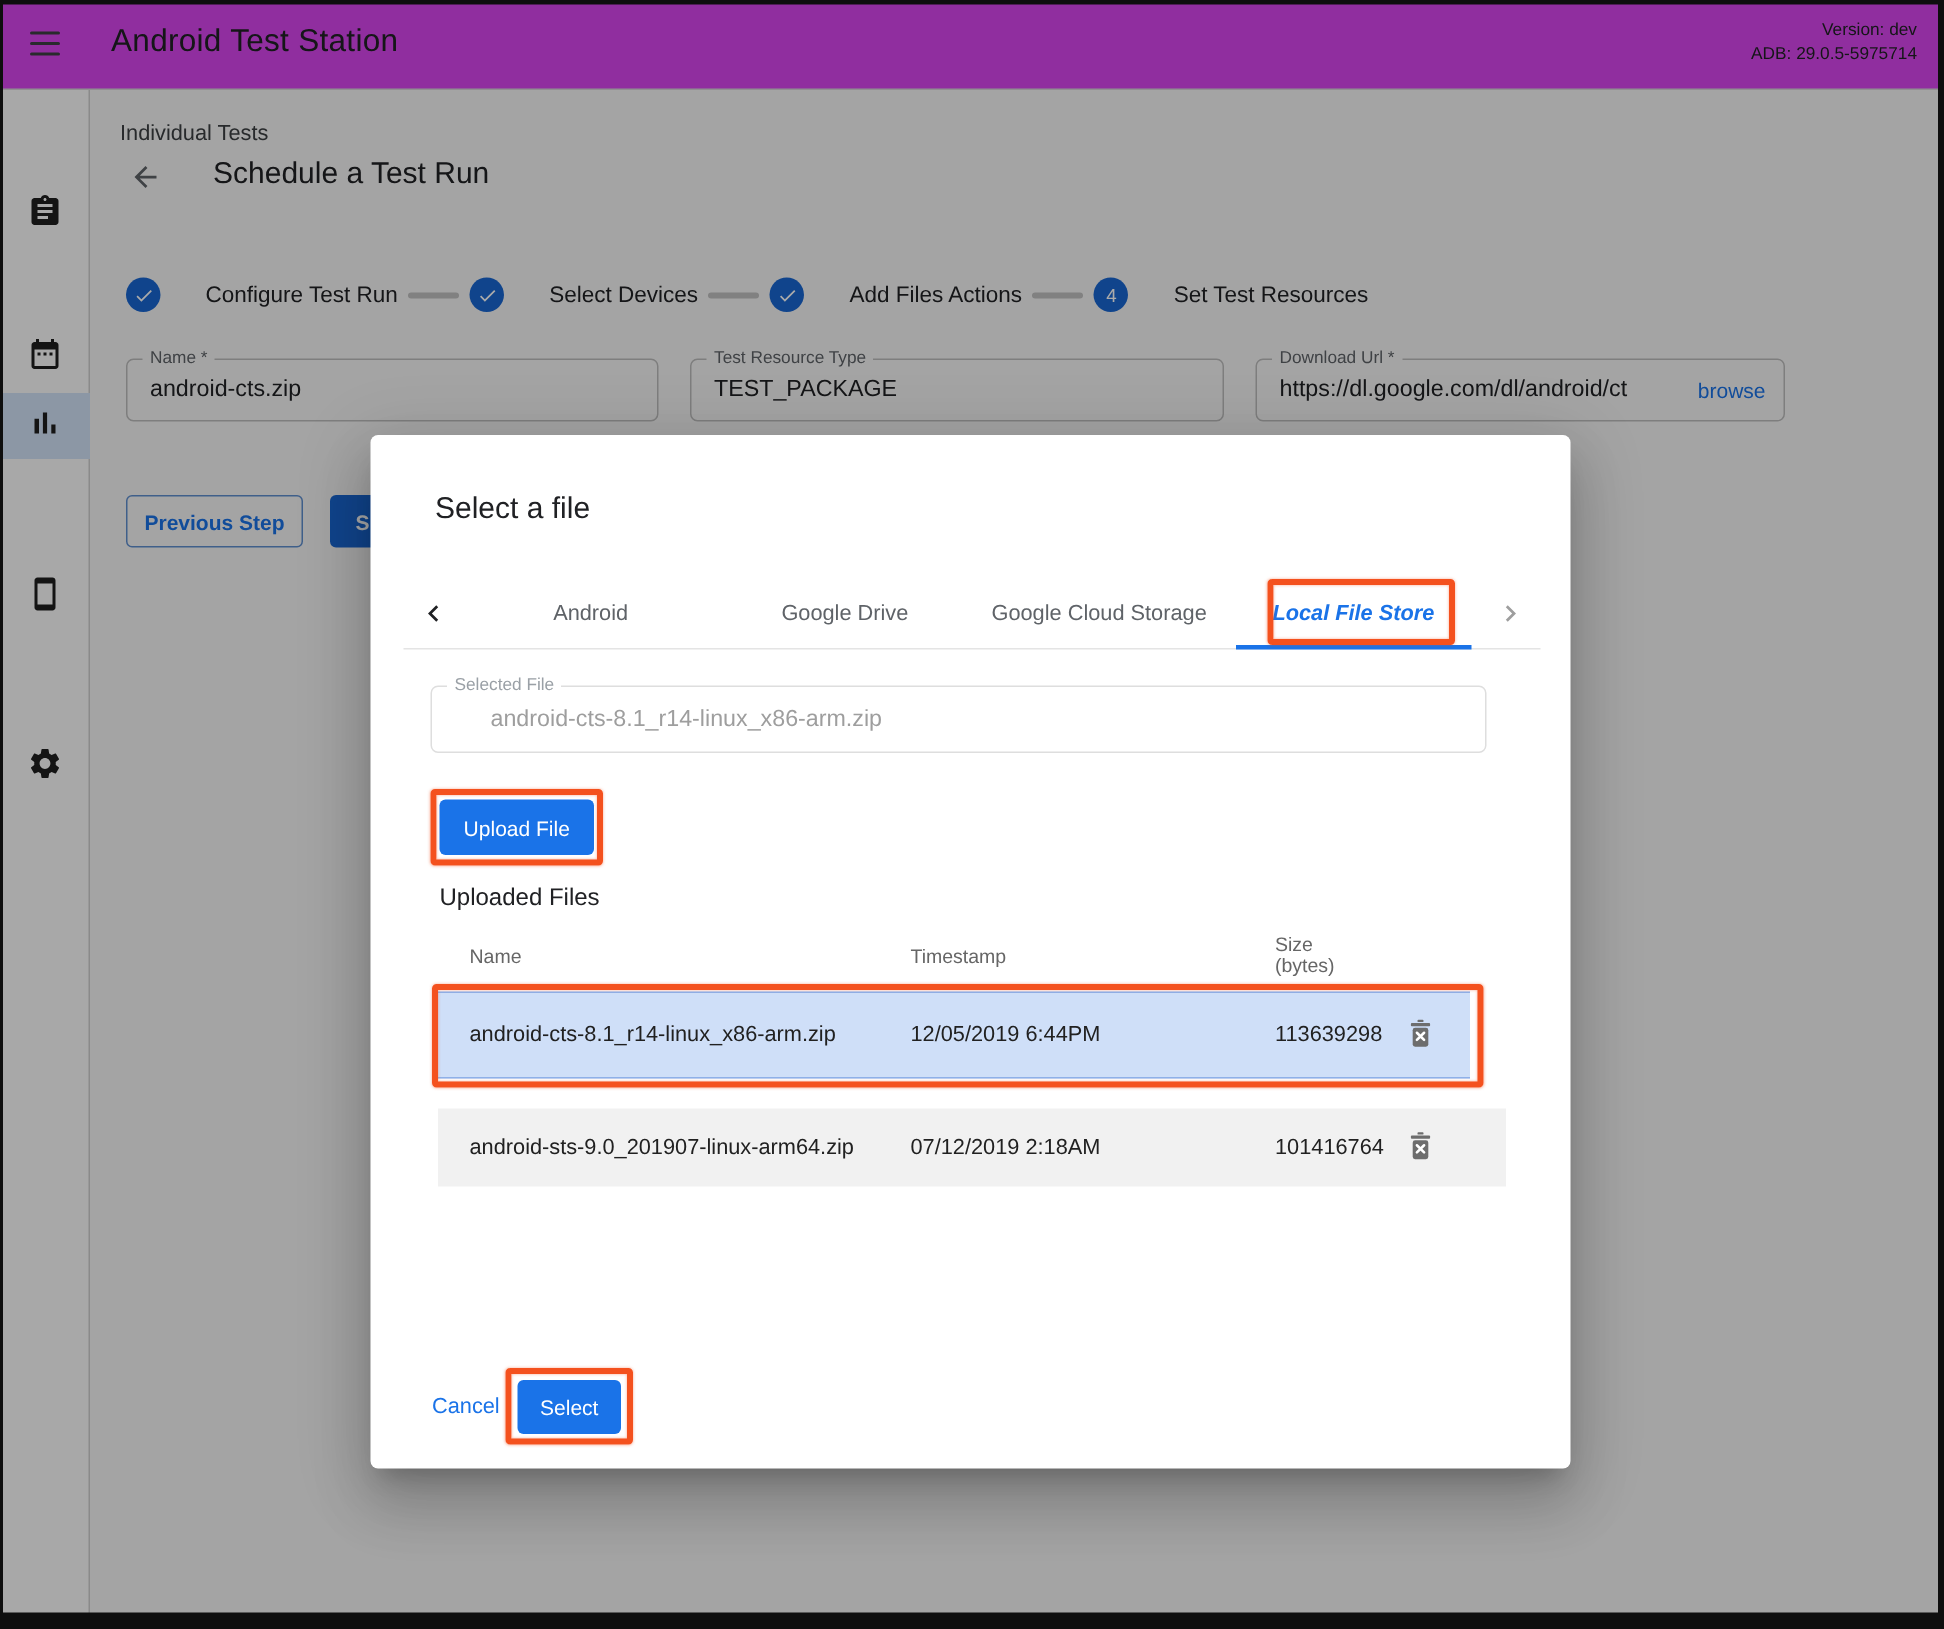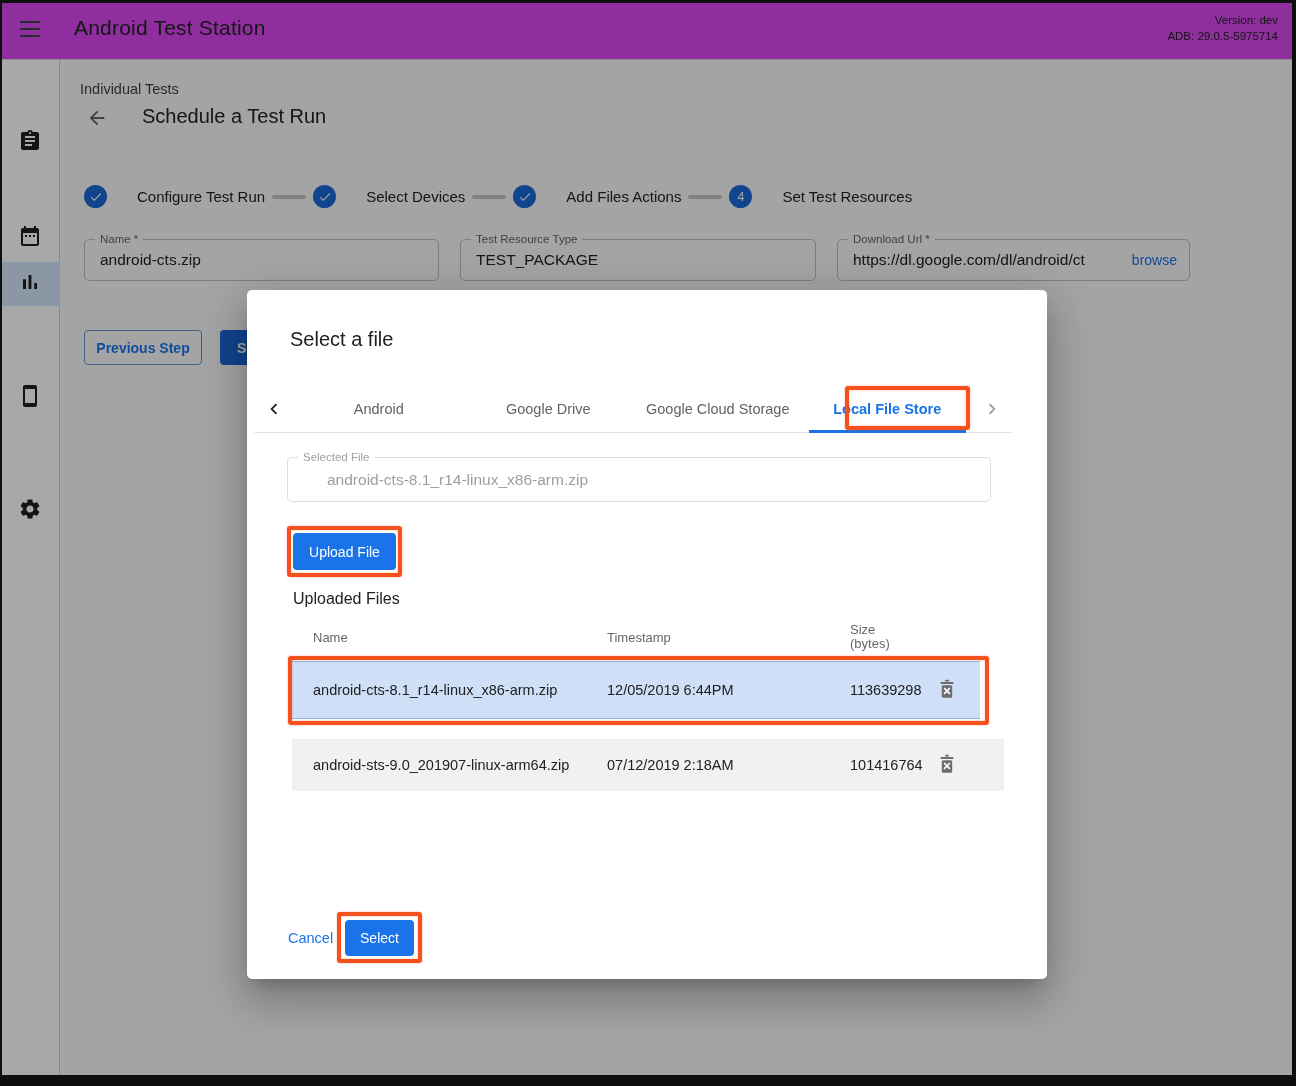--- a/index.html
+++ b/index.html
@@ -46,26 +46,26 @@
   
   .btn-prev { position:absolute; left:84px; top:330px; width:118px; height:35px; background:transparent; border:1px solid #5f8fd0; border-radius:4px; color:#1a73e8; font-size:14px; font-weight:bold; cursor:pointer; font-family:inherit; }
   .btn-next-partial { position:absolute; left:220px; top:330px; width:112px; height:35px; background:#1967d2; border:none; border-radius:4px; color:#fff; font-size:14px; font-weight:bold; text-align:left; padding-left:17px; cursor:pointer; font-family:inherit; }
 
   
   .backdrop { position:absolute; inset:0; background:rgba(0,0,0,0.335); z-index:10; }
   .dialog { position:absolute; left:247px; top:290px; width:800px; height:689px; background:#fff; border-radius:5px; z-index:20;
             box-shadow:0 11px 15px -7px rgba(0,0,0,.2), 0 24px 38px 3px rgba(0,0,0,.14), 0 9px 46px 8px rgba(0,0,0,.12); }
   .dlg-title { position:absolute; left:43px; top:38px; font-size:20px; color:#202124; }
 
-  .tabbar { position:absolute; left:7px; top:95px; width:758px; height:48px; border-bottom:1px solid #e4e4e4; display:flex; align-items:stretch; }
+  .tabbar { position:absolute; left:22px; top:95px; width:758px; height:48px; border-bottom:1px solid #e4e4e4; display:flex; align-items:stretch; }
   .tab-chevron { width:40px; display:flex; align-items:center; justify-content:center; cursor:pointer; background:transparent; border:none; }
   .tab-chevron svg { width:22px; height:22px; }
   .tabs-flex { flex:1; display:flex; }
   .tab { flex:1; position:relative; display:flex; align-items:center; justify-content:center; font-size:14.5px; color:#5f6368; cursor:pointer; }
-  .tab.active { color:#1a73e8; font-weight:bold; }
+  .tab.active { color:#1a73e8; font-weight:bold;font-style:italic; }
   .tab.active .inkbar { position:absolute; left:6px; right:6px; bottom:-1px; height:3px; background:#1a73e8; }
 
   .sel-field { position:absolute; left:40px; top:167px; width:704px; height:45px; border:1px solid #dedede; border-radius:5px;padding-left:24px; }
   .sel-field .field-label { background:#fff; color:#9aa0a6; }
   .sel-field .field-value { color:#9e9e9e; line-height:43px; }
 
   .btn-upload { position:absolute; left:46px; top:243px; width:103px; height:37px; background:#1a73e8; color:#fff; border:none; border-radius:4px; font-size:14px; cursor:pointer; font-family:inherit; }
   .uploaded-title { position:absolute; left:46px; top:300px; font-size:16px; color:#202124; }
 
   .ftable { position:absolute; left:45px; top:332px; width:712px; }

